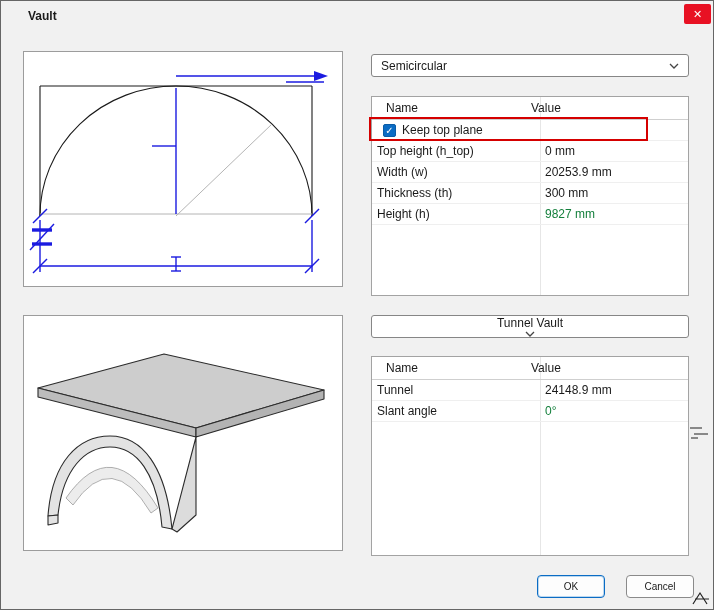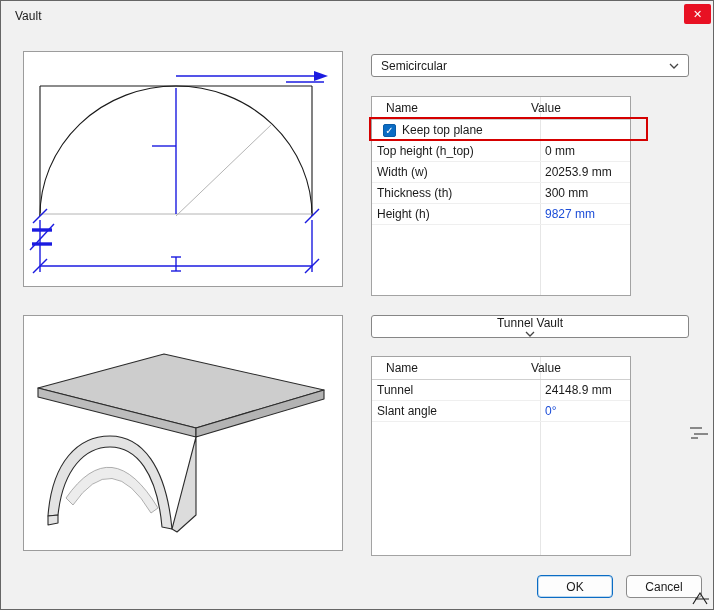--- a/index.html
+++ b/index.html
@@ -3,68 +3,68 @@
 <meta charset="utf-8">
 <style>
   html,body{margin:0;padding:0;}
   body{
     width:714px;height:610px;position:relative;overflow:hidden;
     background:#f1f1f1;border:1px solid #666;box-sizing:border-box;
     font-family:"Liberation Sans",sans-serif;font-size:12px;color:#1a1a1a;
   }
   
   .titlebar{position:absolute;left:0;top:0;right:0;height:30px;}
-  .title{position:absolute;left:14px;top:8px;}
+  .title{position:absolute;left:27px;top:8px;font-weight:bold;}
   .close-btn{
     position:absolute;top:3px;right:2px;width:27px;height:20px;
     background:#e81123;color:#fff;display:flex;align-items:center;justify-content:center;
     font-size:11px;border-radius:2px;cursor:pointer;
   }
   
   .preview{position:absolute;left:22px;width:320px;height:236px;background:#fff;
     border:1px solid #9c9c9c;box-sizing:border-box;}
   #preview2d{top:50px;}
   #preview3d{top:314px;}
   
   .combo{
     position:absolute;left:370px;width:318px;height:23px;background:#fff;
     border:1px solid #868686;border-radius:3px;box-sizing:border-box;
     display:flex;align-items:center;justify-content:space-between;padding:0 9px;cursor:pointer;
   }
   #combo-profile{top:53px;gap:28px;}
   #combo-extrusion{top:314px;flex-direction:column;}
   
   .ptable{
-    position:absolute;left:370px;width:260px;height:200px;background:#fff;
+    position:absolute;left:370px;width:318px;height:200px;background:#fff;
     border:1px solid #a3a3a3;box-sizing:border-box;
   }
   #table-profile{top:95px;}
   #table-extrusion{top:355px;}
   .col-divider{position:absolute;left:168px;top:0;bottom:0;width:1px;background:#e6e6e6;}
   .thead{display:flex;height:22px;border-bottom:1px solid #cfcfcf;position:relative;}
   .th{line-height:22px;}
   .th.name{padding-left:14px;width:154px;box-sizing:border-box;}
   .th.value{padding-left:5px;flex:1;}
   .trow{display:flex;height:20px;border-bottom:1px solid #efefef;position:relative;align-items:center;}
   .td.name{width:168px;padding-left:5px;display:flex;align-items:center;gap:6px;box-sizing:border-box;overflow:hidden;white-space:nowrap;}
   .td.value{flex:1;padding-left:5px;white-space:nowrap;}
-  .gray{color:#1d4ed8;}
+  .gray{color:#15803d;}
   .checkbox{
     width:13px;height:13px;margin-left:6px;background:#0b6cc4;border:1px solid #0a5ca6;
     border-radius:2px;color:#fff;font-size:10px;line-height:12px;text-align:center;
     flex:0 0 13px;box-sizing:border-box;cursor:pointer;
   }
   .red-annotation{
     position:absolute;left:-3px;top:20px;width:279px;height:24px;
     border:2px solid #d50000;box-sizing:border-box;pointer-events:none;z-index:3;
   }
   
   .btn{
-    position:absolute;top:574px;width:76px;height:23px;background:#fdfdfd;
-    border-radius:4px;font-family:inherit;font-size:12px;cursor:pointer;color:#1a1a1a;
+    position:absolute;top:574px;width:68px;height:23px;background:#fdfdfd;
+    border-radius:4px;font-family:inherit;font-size:10px;cursor:pointer;color:#1a1a1a;
   }
   #btn-ok{left:536px;border:1px solid #0b6cc4;box-shadow:inset 0 0 0 1px #bcd8ef;}
   #btn-cancel{left:625px;border:1px solid #8a8a8a;}
   .edge-mark{position:absolute;z-index:1;}
   svg{display:block;}
 </style>
 </head>
 <body>
 
 <div class="titlebar">

